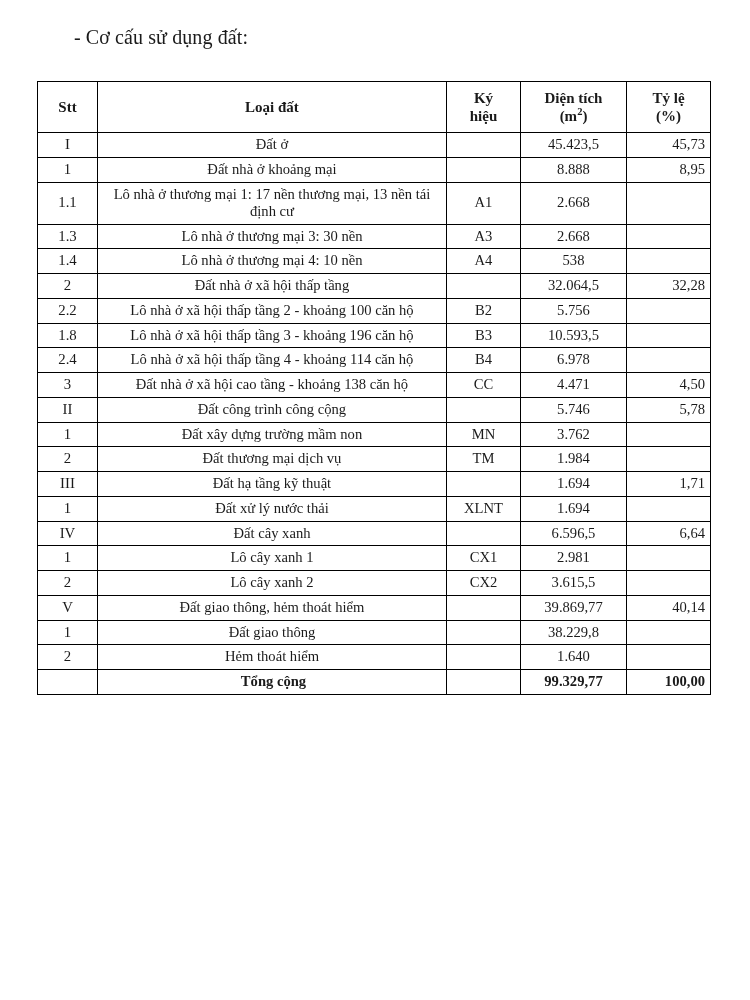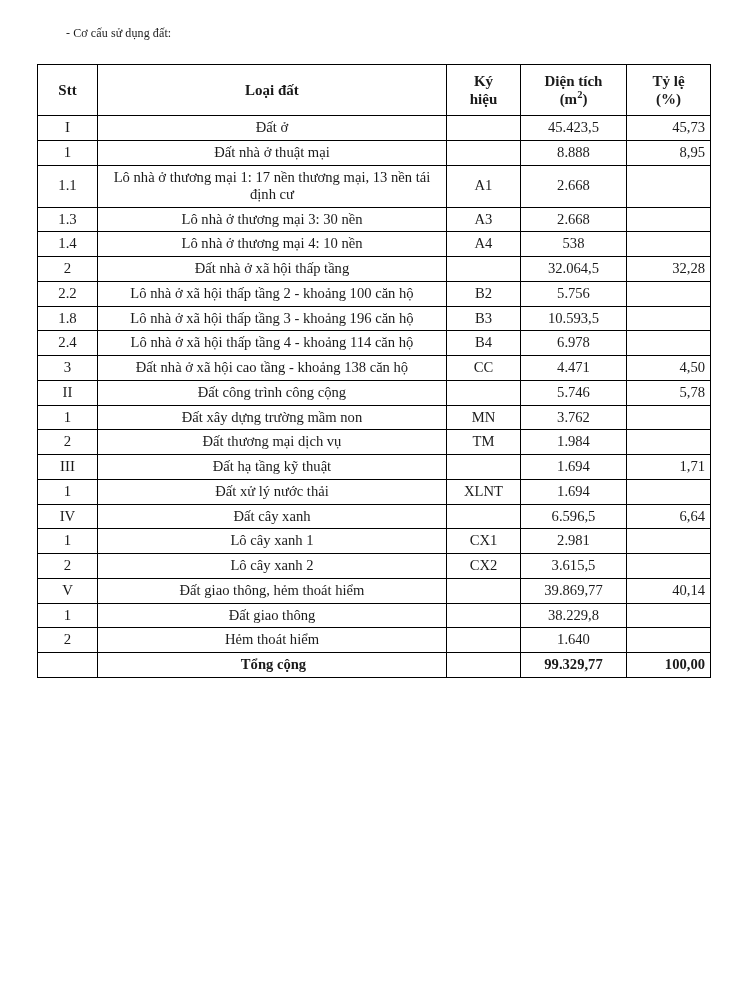--- a/index.html
+++ b/index.html
@@ -16,28 +16,28 @@
     overflow: hidden;
   }
   .page {
     width: 750px;
     height: 1000px;
     box-sizing: border-box;
     padding: 22px 34px 0 34px;
     position: relative;
   }
   .caption {
-    font-size: 12px;
-    margin: 0 0 0 32px;
+    font-size: 20px;
+    margin: 0 0 0 40px;
     padding-top: 4px;
     letter-spacing: 0.1px;
   }
   table.landuse {
     border-collapse: collapse;
-    margin-top: 23px;
+    margin-top: 32px;
     margin-left: 3px;
     width: 673px;
     table-layout: fixed;
     font-size: 14.6px;
   }
   table.landuse th,
   table.landuse td {
     border: 1px solid #000000;
     padding: 3px 5px;
     vertical-align: middle;
@@ -134,21 +134,21 @@
     <tbody id="table-body">
         <tr>
           <td class="stt">I</td>
           <td class="name">Đất ở</td>
           <td class="code"></td>
           <td class="area">45.423,5</td>
           <td class="pct">45,73</td>
         </tr>
         <tr>
           <td class="stt">1</td>
-          <td class="name">Đất nhà ở thuật mại</td>
+          <td class="name">Đất nhà ở khoảng mại</td>
           <td class="code"></td>
           <td class="area">8.888</td>
           <td class="pct">8,95</td>
         </tr>
         <tr>
           <td class="stt">1.1</td>
           <td class="name">Lô nhà ở thương mại 1: 17 nền thương mại, 13 nền tái định cư</td>
           <td class="code">A1</td>
           <td class="area">2.668</td>
           <td class="pct"></td>

